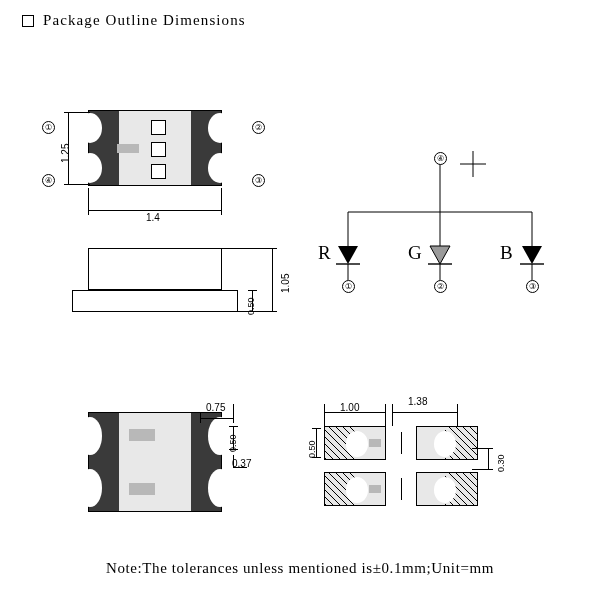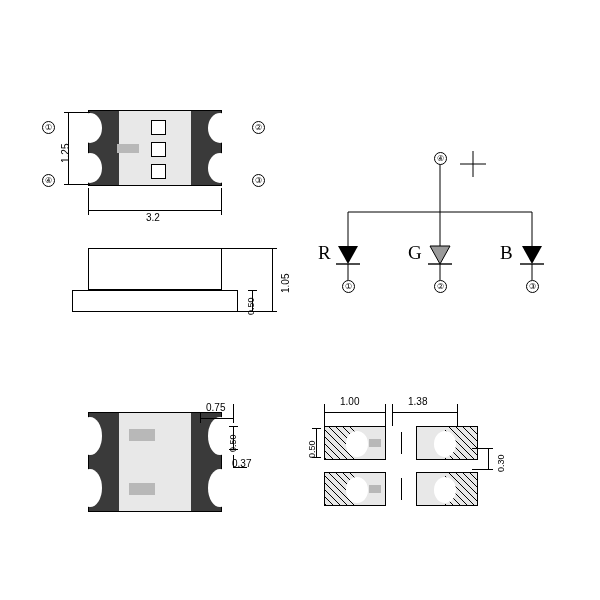--- a/index.html
+++ b/index.html
@@ -147,20 +147,24 @@
     font-size: 15px;
     letter-spacing: 0.6px;
     font-family: "Liberation Serif", serif;
   }
 </style>
 </head>
 <body>
 
 <div class="page">
 
+  <div id="title-row">
+    <span id="title-square"></span>
+    <span id="title-text">Package  Outline  Dimensions</span>
+  </div>
 
   <div class="blk">
 
     <div id="topview-body">
 
       <div class="pad-dark" style="left:0; top:0; width:30px; height:74px;"></div>
       <div class="pad-dark" style="right:0; top:0; width:30px; height:74px;"></div>
 
       <div class="notch" style="left:-11px; top:2px; width:24px; height:30px;"></div>
       <div class="notch" style="left:-11px; top:42px; width:24px; height:30px;"></div>
@@ -179,21 +183,21 @@
     <div class="ln h1" style="left:64px; top:184px; width:9px;"></div>
     <div class="ln h1" style="left:68px; top:112px; width:22px;"></div>
     <div class="ln h1" style="left:68px; top:184px; width:22px;"></div>
     <div class="lbl vert" style="left:60px; top:163px;">1.25</div>
 
     <div class="ln h1" style="left:88px; top:210px; width:134px;"></div>
     <div class="ln v1" style="left:88px; top:206px; height:9px;"></div>
     <div class="ln v1" style="left:221px; top:206px; height:9px;"></div>
     <div class="ln v1" style="left:88px; top:188px; height:22px;"></div>
     <div class="ln v1" style="left:221px; top:188px; height:22px;"></div>
-    <div class="lbl" style="left:146px; top:212px;">3.2</div>
+    <div class="lbl" style="left:146px; top:212px;">1.4</div>
 
     <div class="circ" style="left:42px; top:121px;">①</div>
     <div class="circ" style="left:42px; top:174px;">④</div>
     <div class="circ" style="left:252px; top:121px;">②</div>
     <div class="circ" style="left:252px; top:174px;">③</div>
   </div>
 
   <div class="blk">
     <div id="sideview-top"></div>
     <div id="sideview-base"></div>
@@ -277,21 +281,21 @@
     <span class="circ" style="left:134px; top:12px;">④</span>
   </div>
 
   <div id="landpattern">
 
     <div class="ln h1" style="left:12px; top:22px; width:62px;"></div>
     <div class="ln v1" style="left:12px; top:18px; height:9px;"></div>
     <div class="ln v1" style="left:73px; top:18px; height:9px;"></div>
     <div class="ln v1" style="left:12px; top:14px; height:22px;"></div>
     <div class="ln v1" style="left:73px; top:14px; height:22px;"></div>
-    <div class="lbl" style="left:28px; top:6px;">1.00</div>
+    <div class="lbl" style="left:28px; top:12px;">1.00</div>
 
     <div class="ln h1" style="left:80px; top:22px; width:66px;"></div>
     <div class="ln v1" style="left:80px; top:18px; height:9px;"></div>
     <div class="ln v1" style="left:145px; top:18px; height:9px;"></div>
     <div class="ln v1" style="left:80px; top:14px; height:22px;"></div>
     <div class="ln v1" style="left:145px; top:14px; height:22px;"></div>
     <div class="lbl" style="left:96px; top:6px;">1.38</div>
 
     <div class="lp-cell" style="left:12px; top:36px; width:62px; height:34px;">
       <div class="hatch" style="left:0; top:0; width:32px; height:32px;"></div>
@@ -324,14 +328,15 @@
     <div class="lbl vert" style="left:-5px; top:68px; font-size:9px;">0.50</div>
 
     <div class="ln v1" style="left:176px; top:58px; height:22px;"></div>
     <div class="ln h1" style="left:172px; top:58px; width:9px;"></div>
     <div class="ln h1" style="left:172px; top:79px; width:9px;"></div>
     <div class="ln h1" style="left:160px; top:58px; width:20px;"></div>
     <div class="ln h1" style="left:160px; top:79px; width:20px;"></div>
     <div class="lbl vert" style="left:184px; top:82px; font-size:9px;">0.30</div>
   </div>
 
+  <div id="note">Note:The  tolerances  unless  mentioned    is±0.1mm;Unit=mm</div>
 
 </div>
 
 </body></html>

